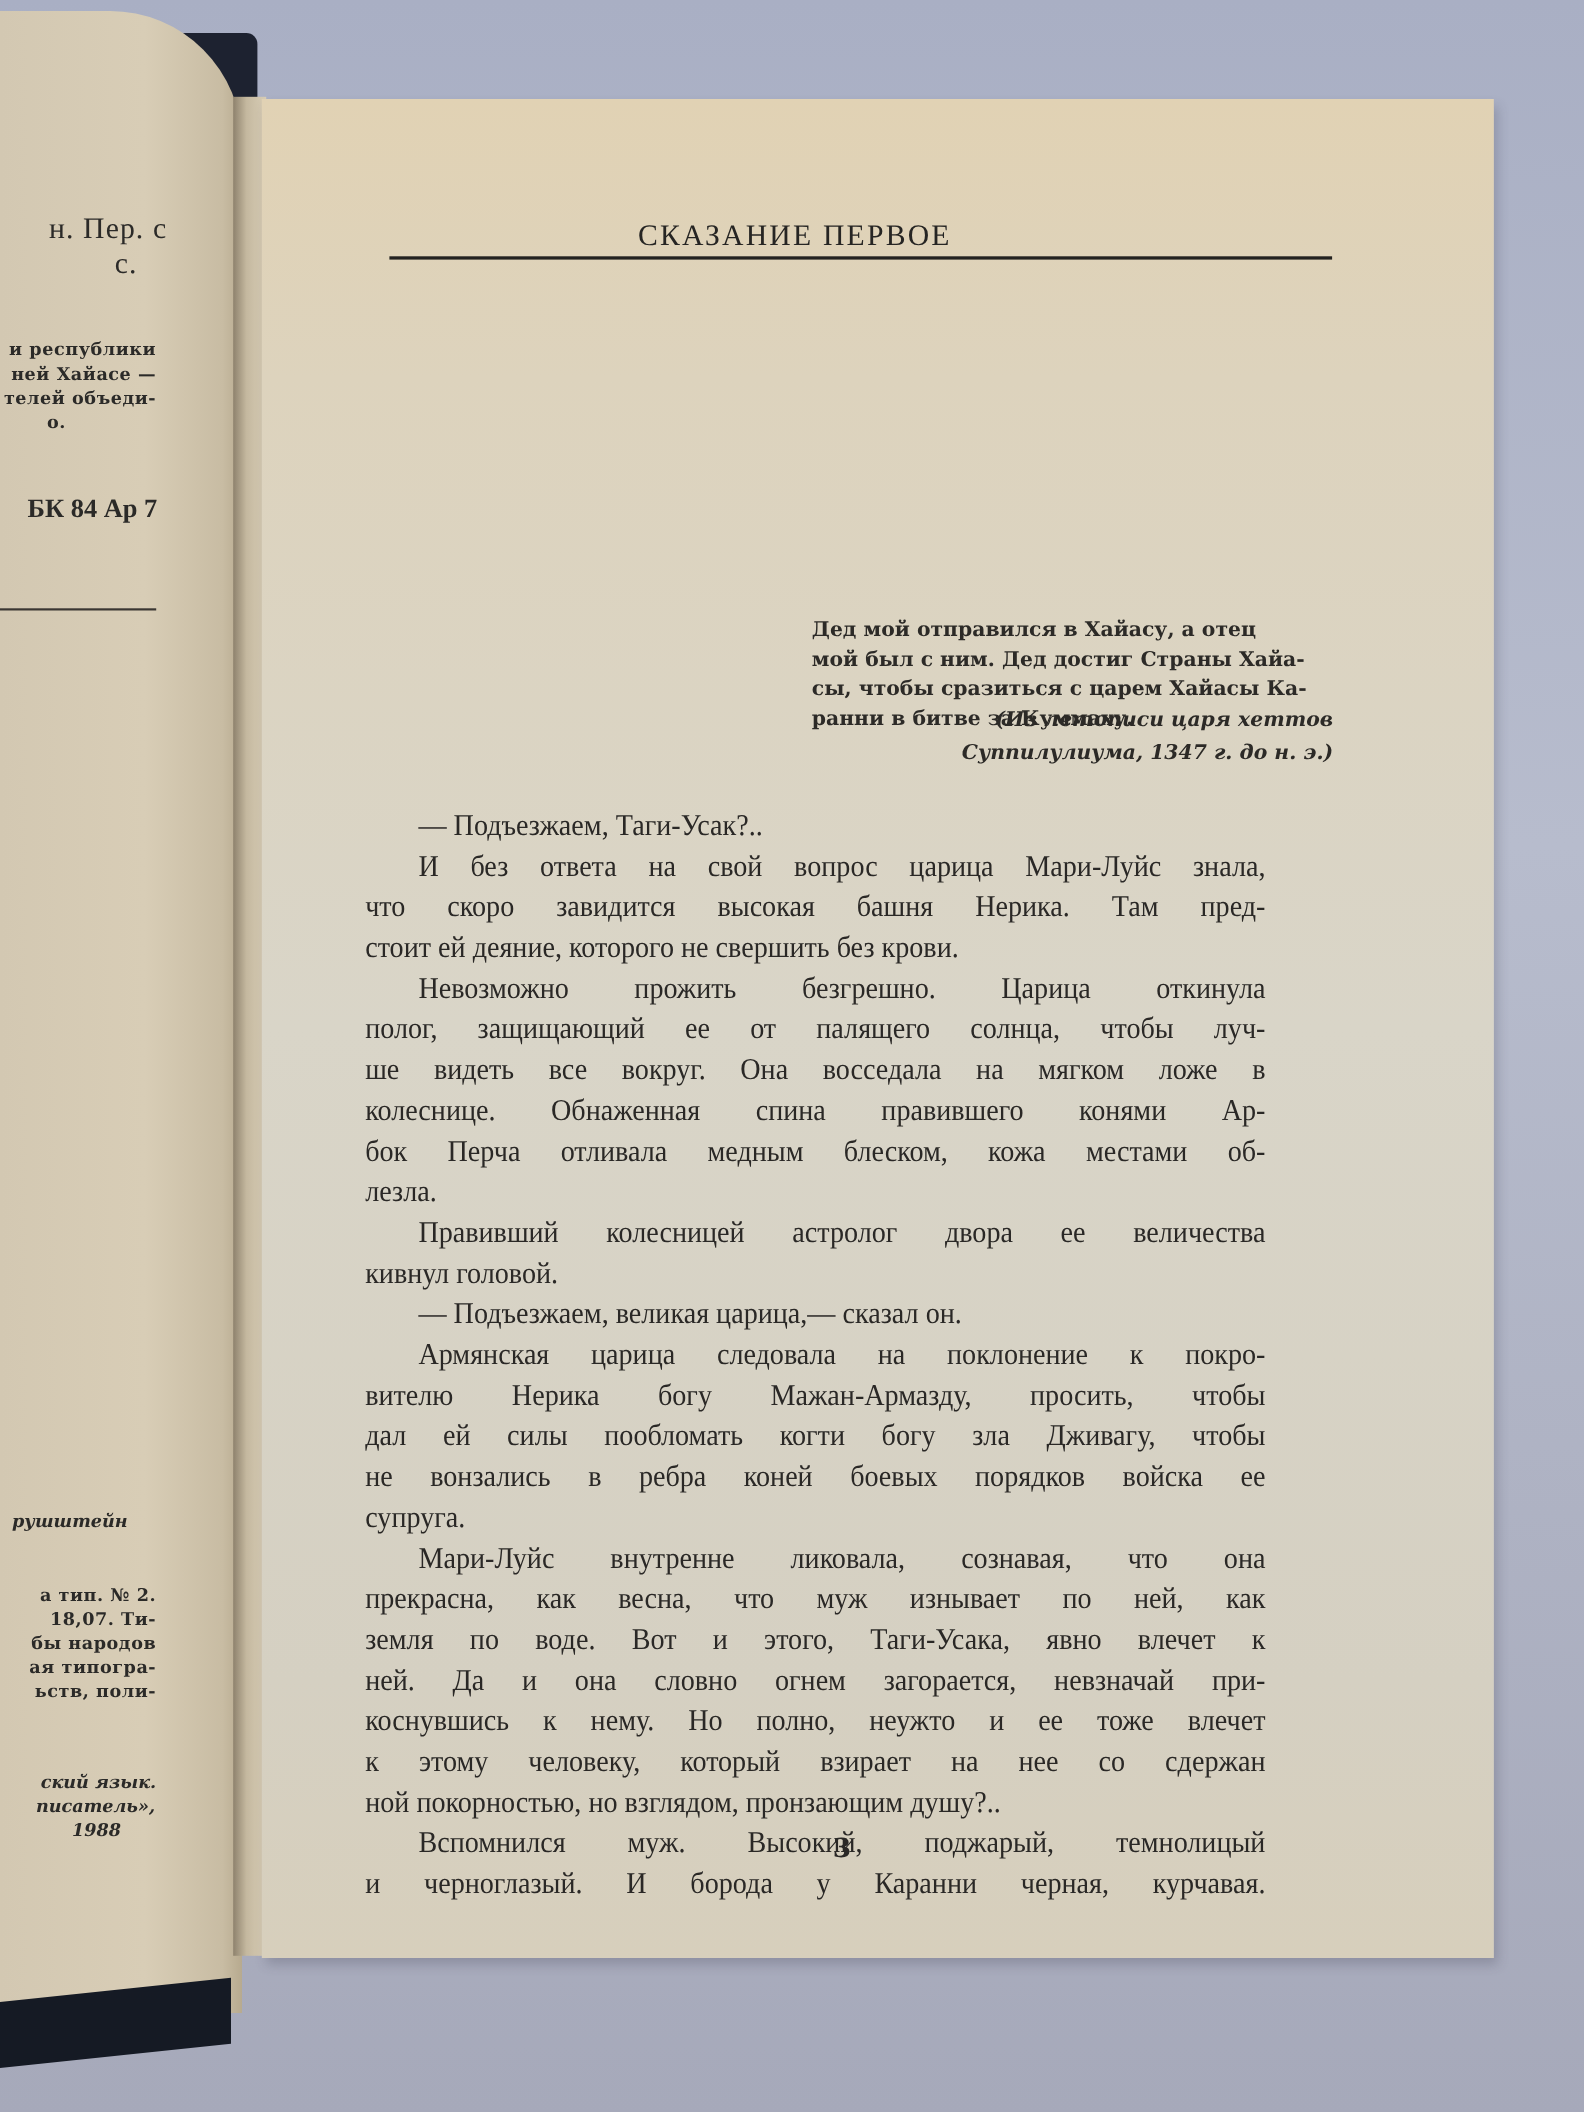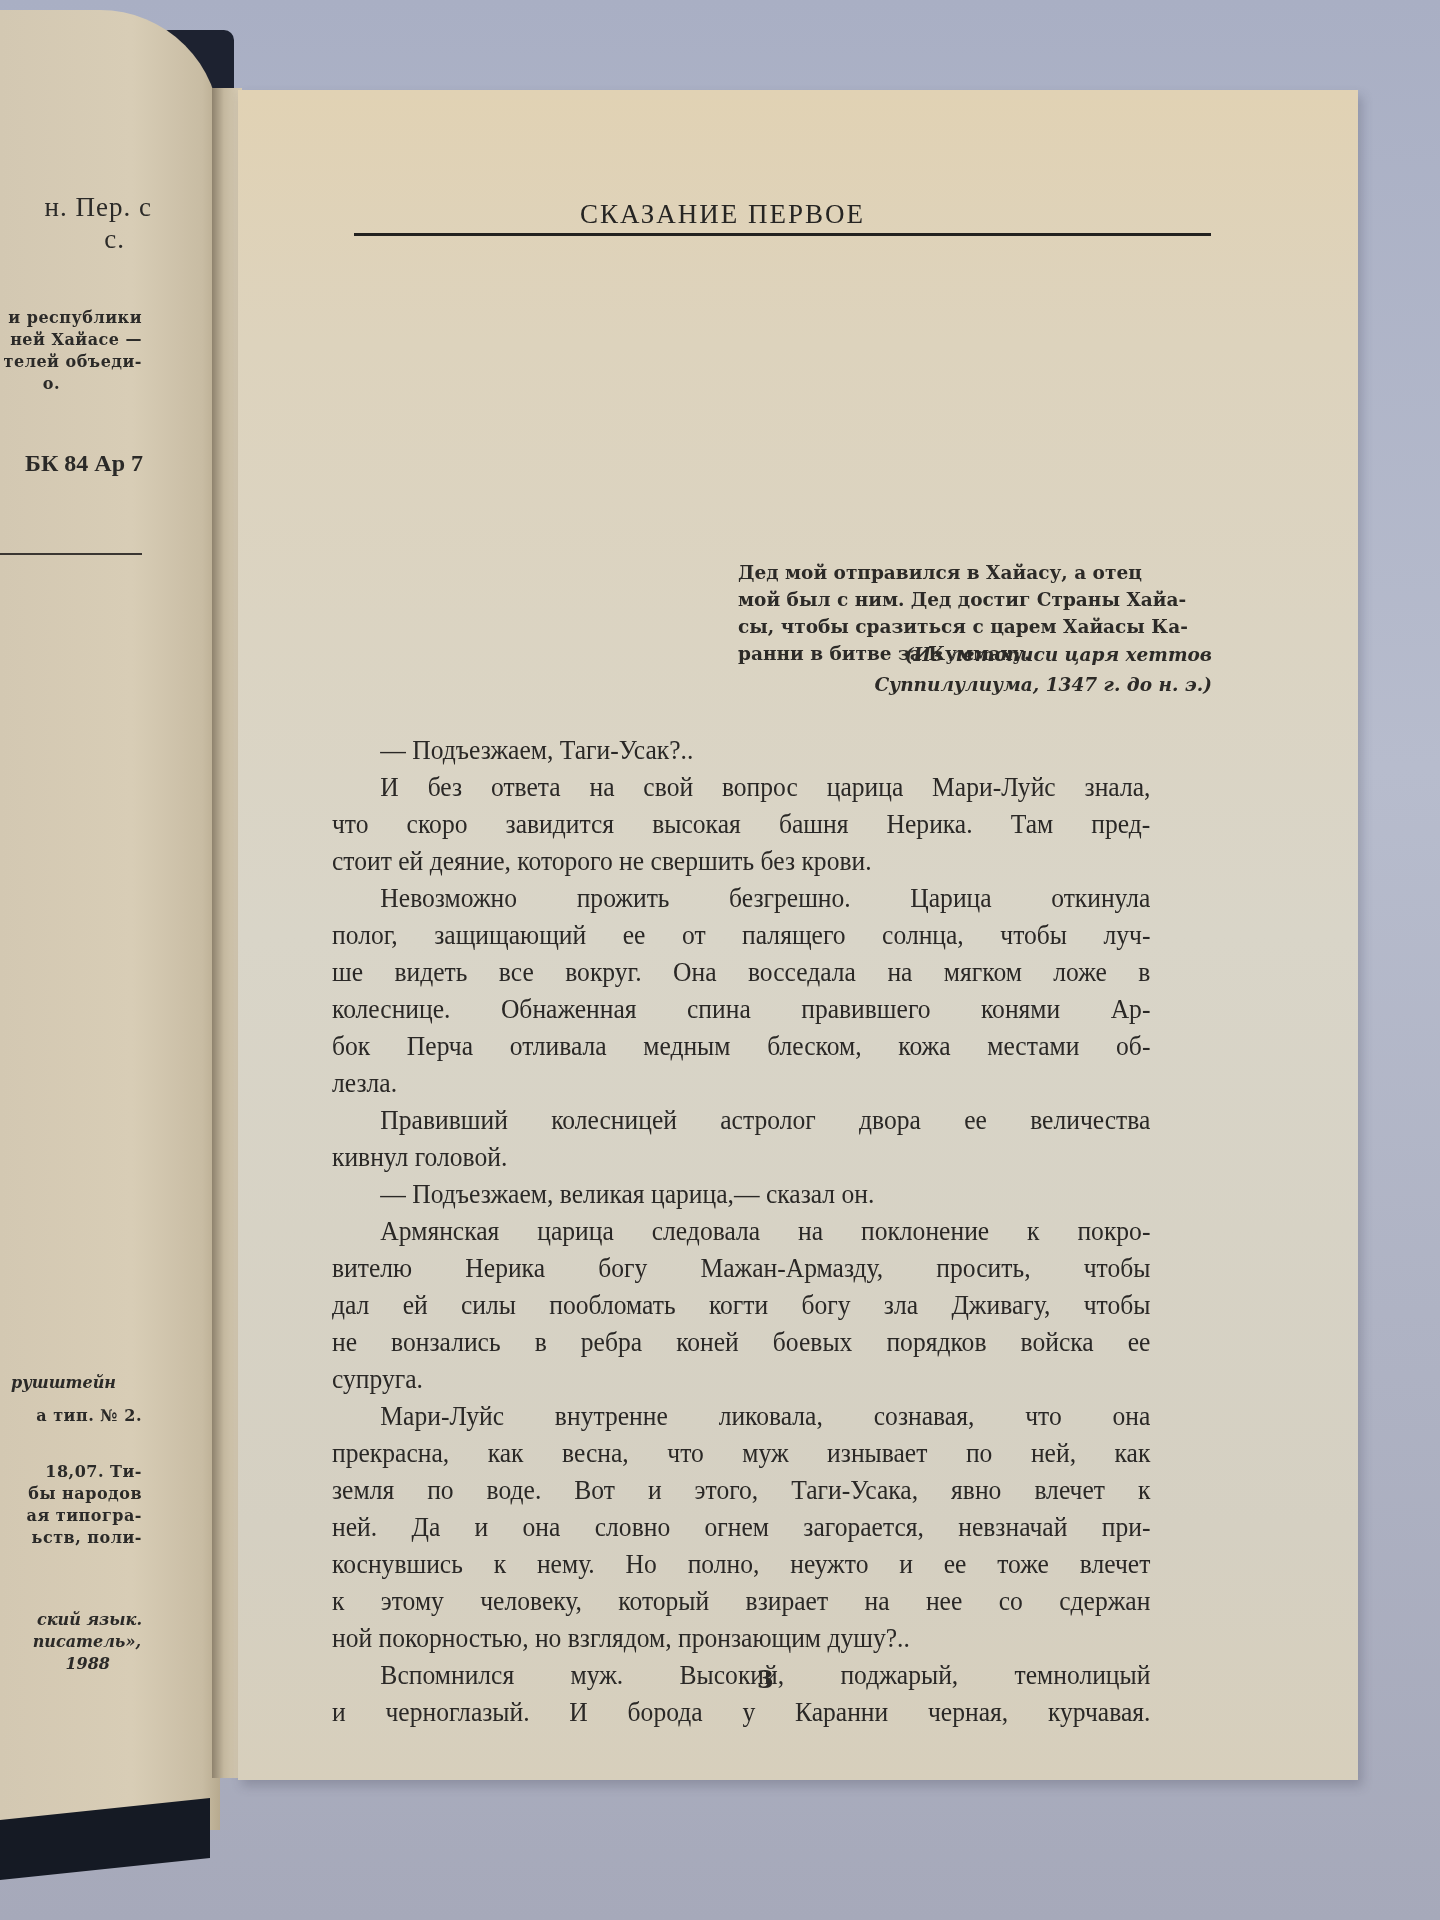--- a/index.html
+++ b/index.html
@@ -87,21 +87,21 @@
   <div class="lp-text lp-small" style="top:298px; right:78px;">и республики</div>
   <div class="lp-text lp-small" style="top:320px; right:78px;">ней Хайасе —</div>
   <div class="lp-text lp-small" style="top:342px; right:78px;">телей объеди-</div>
   <div class="lp-text lp-small" style="top:364px; right:160px;">о.</div>
 
   <div class="lp-text lp-bbk" style="top:440px; right:77px;">БК 84 Ар 7</div>
   <div class="lp-rule" style="top:543px;"></div>
 
   <div class="lp-text lp-ital" style="top:1363px; right:104px;">рушштейн</div>
 
-  <div class="lp-text lp-small" style="top:1396px; right:78px;">а тип. № 2.</div>
+  <div class="lp-text lp-small" style="top:1430px; right:78px;">а тип. № 2.</div>
   <div class="lp-text lp-small" style="top:1452px; right:78px;">18,07. Ти-</div>
   <div class="lp-text lp-small" style="top:1474px; right:78px;">бы народов</div>
   <div class="lp-text lp-small" style="top:1496px; right:78px;">ая типогра-</div>
   <div class="lp-text lp-small" style="top:1518px; right:78px;">ьств, поли-</div>
 
   <div class="lp-text lp-ital" style="top:1600px; right:78px;">ский язык.</div>
   <div class="lp-text lp-ital" style="top:1622px; right:79px;margin-left:34px;">писатель»,</div>
   <div class="lp-text lp-ital" style="top:1644px; right:110px;">1988</div>
 </div>
 

